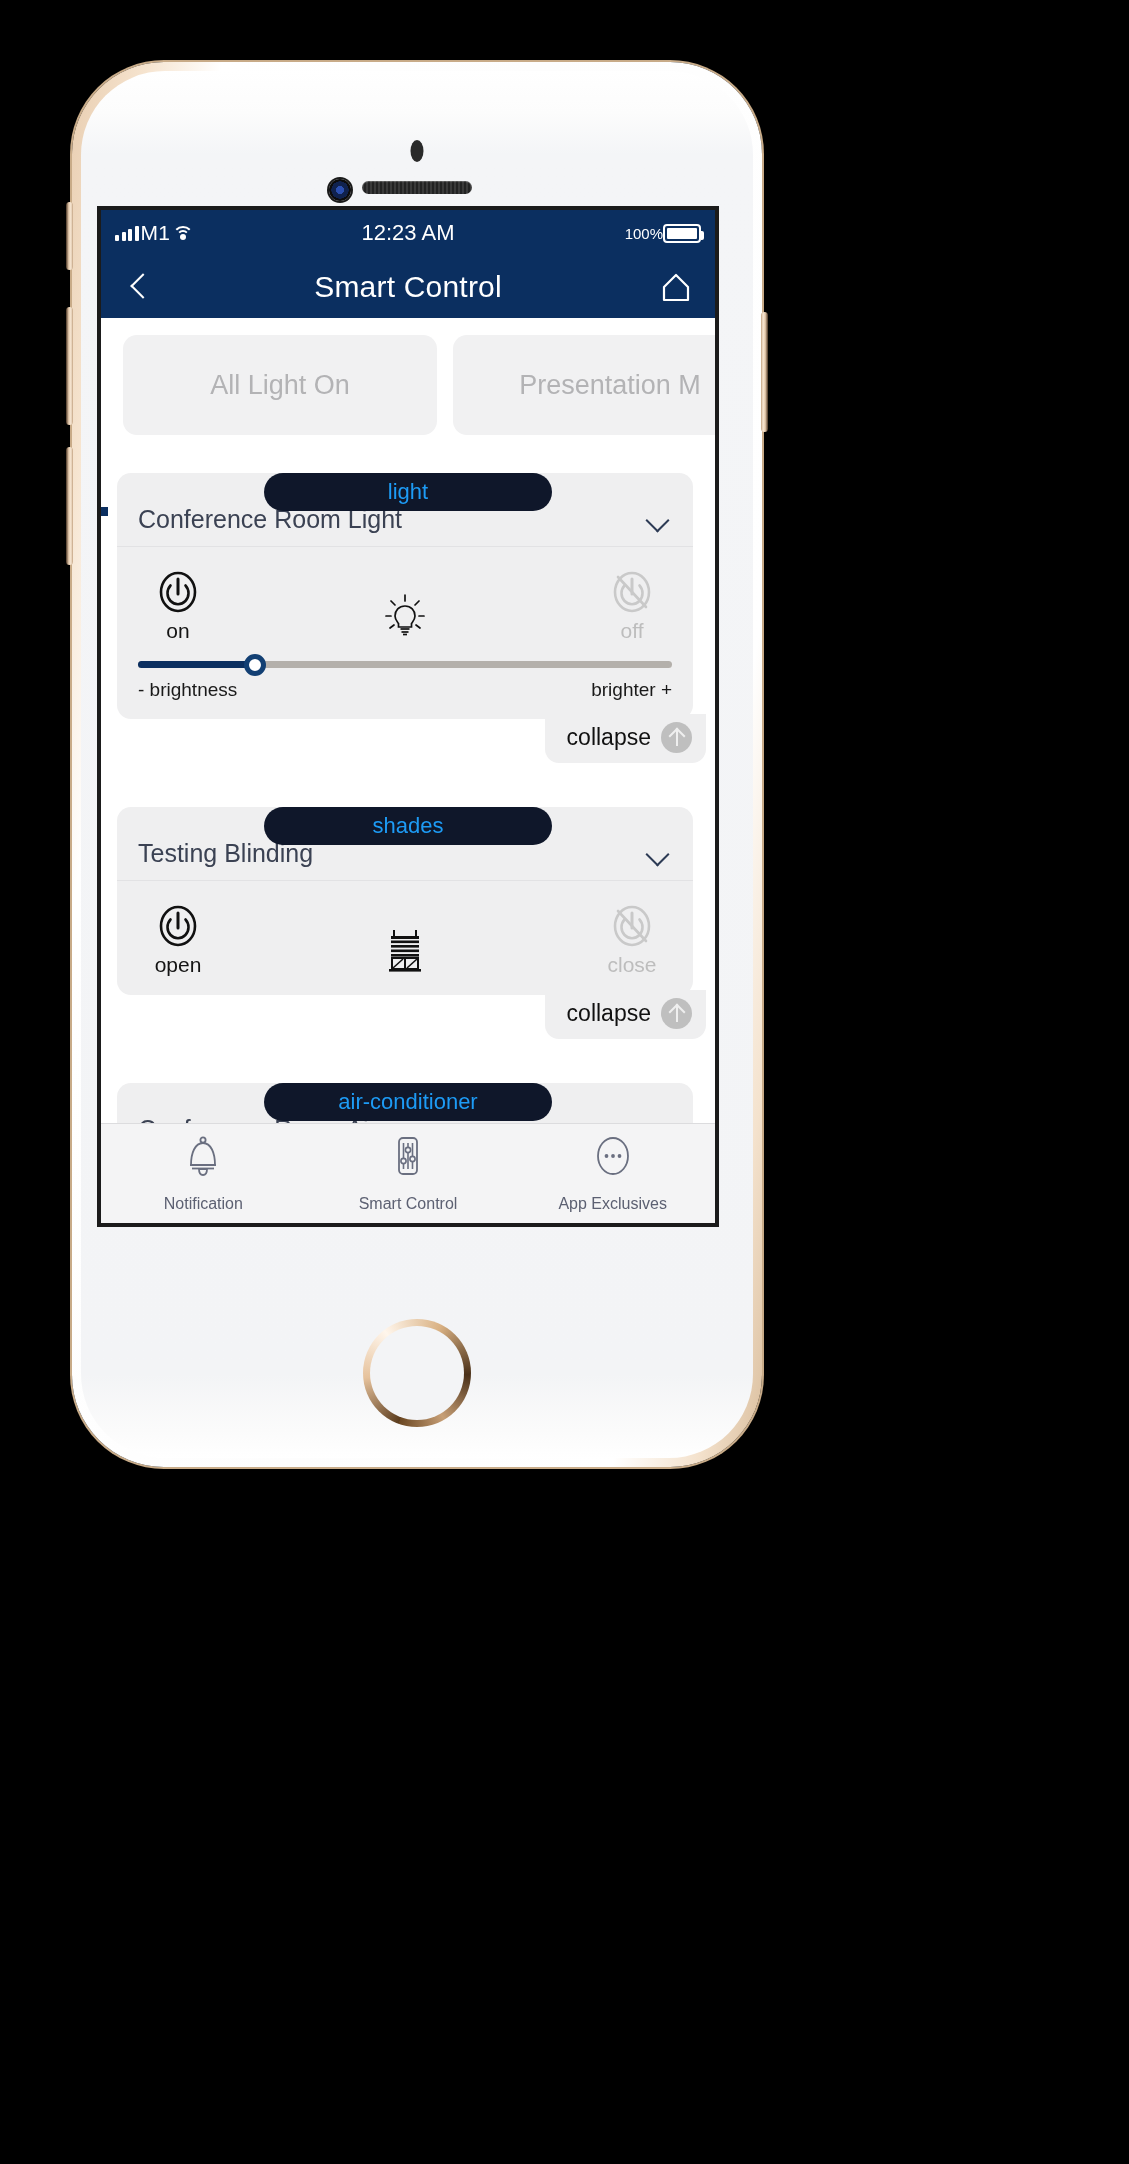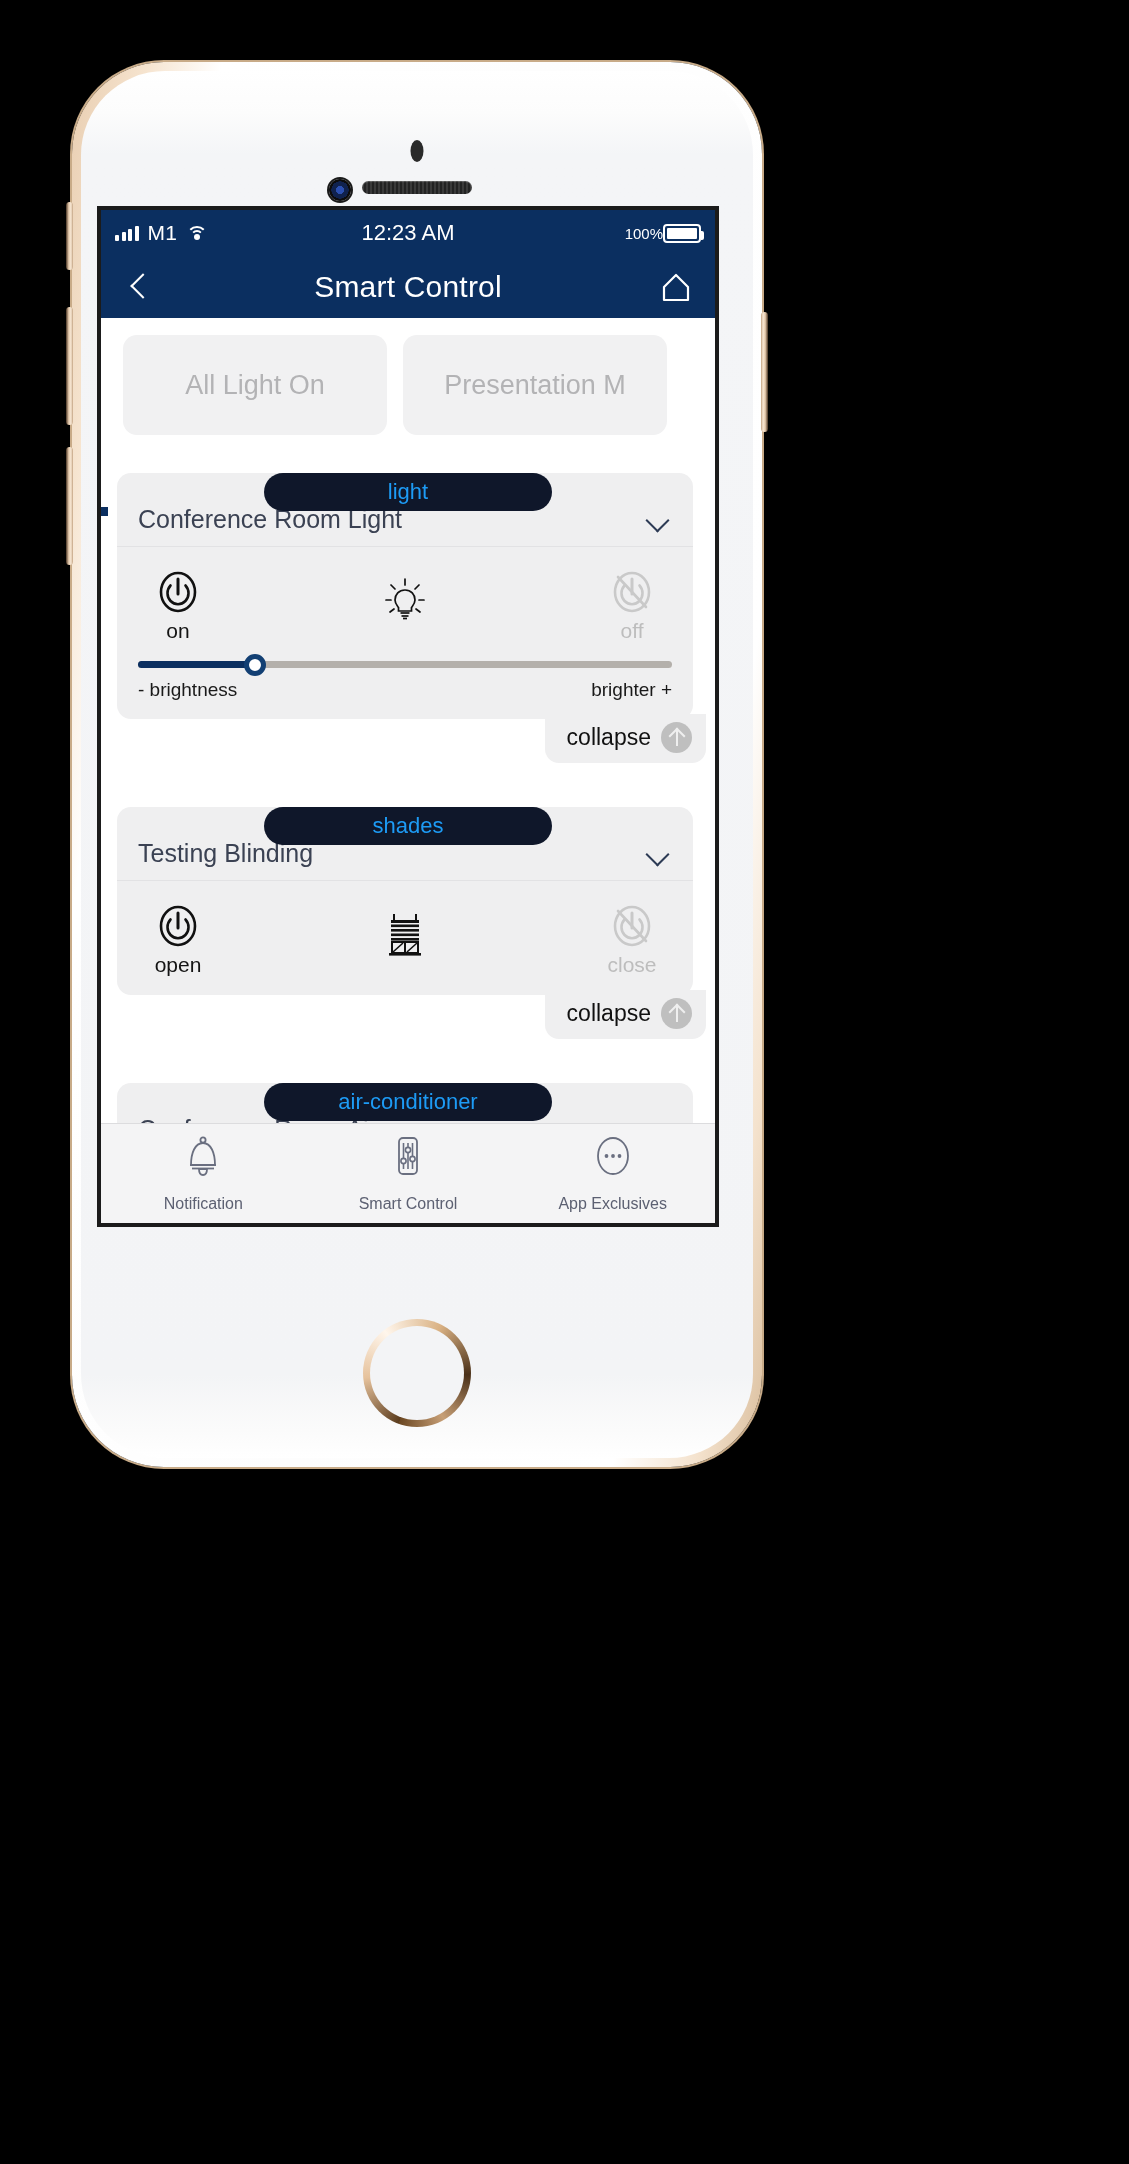--- a/index.html
+++ b/index.html
@@ -71,21 +71,21 @@
     background:#ffffff; overflow:hidden;
     box-shadow:0 0 0 4px #1b1b1b;
   }
 
   
   .statusbar{
     height:46px; background:#0b2f60; color:#fff;
     display:flex; align-items:center; padding:0 14px;
     font-size:20px; position:relative;
   }
-  .sb-left{ display:flex; align-items:center; gap:9px; }
+  .sb-left{ display:flex; align-items:center; gap:2px; }
   .bars{ display:flex; align-items:flex-end; gap:2.5px; height:15px; }
   .bars b{ width:4px; background:#fff; border-radius:1px; display:block; }
   .bars b:nth-child(1){height:6px}.bars b:nth-child(2){height:9px}
   .bars b:nth-child(3){height:12px}.bars b:nth-child(4){height:15px}
   .carrier{ font-size:21px; letter-spacing:.2px;}
   .wifi{ position:relative; width:21px; height:16px; }
   .wifi span{ position:absolute; left:50%; transform:translateX(-50%);
     border:2.6px solid #fff; border-bottom-color:transparent;
     border-left-color:transparent; border-right-color:transparent; border-radius:50%;}
   .wifi span:nth-child(1){ width:21px; height:21px; top:1px;}
@@ -119,21 +119,21 @@
   }
   .scroll-dot{
     position:absolute; left:0; top:189px; width:7px; height:9px; background:#0b2f60;
   }
 
   
   .scenes{
     display:flex; gap:16px; padding:17px 22px 0 22px; overflow:hidden;
   }
   .scene-btn{
-    flex:0 0 auto; width:264px; height:100px; border-radius:14px;
+    flex:0 0 auto; width:314px; height:100px; border-radius:14px;
     background:#f1f1f2; color:#b3b3b5;
     display:flex; align-items:center; justify-content:center;
     font-size:27px; cursor:pointer; white-space:nowrap;
   }
 
   
   .group{ position:relative; margin-top:38px; }
   .group-badge{
     position:absolute; left:50%; transform:translateX(-50%); top:0;
     width:288px; height:38px; border-radius:19px; background:#0f172a;
@@ -148,21 +148,21 @@
     height:55px; display:flex; align-items:center; padding:0 21px;
     border-bottom:1px solid #e2e2e4; cursor:pointer;
   }
   .card-title{ font-size:25px; color:#3b4253; }
   .chev{ margin-left:auto; width:26px; height:15px; position:relative;}
   .chev:before{ content:""; position:absolute; left:3px; top:0;
     width:15px; height:15px; border-right:2.4px solid #2d3b55; border-bottom:2.4px solid #2d3b55;
     transform:rotate(45deg);}
 
   .card-body{ padding:22px 21px 18px 21px; }
-  .ctrl-row{ display:flex; align-items:flex-start; justify-content:space-between; }
+  .ctrl-row{ display:flex; align-items:flex-end; justify-content:space-between; }
   .ctrl{ display:flex; flex-direction:column; align-items:center; width:80px; cursor:pointer;}
   .ctrl .lbl{ font-size:21px; margin-top:4px; color:#141414;}
   .ctrl.off .lbl{ color:#bdbdbd; }
   .ctrl-mid{ display:flex; align-items:center; justify-content:center; flex:1; padding-top:8px;}
 
   .power-ico svg{ display:block; }
   .slider-wrap{ margin-top:18px; }
   .slider{
     position:relative; height:7px; border-radius:4px; background:#b4b0ab;
   }

